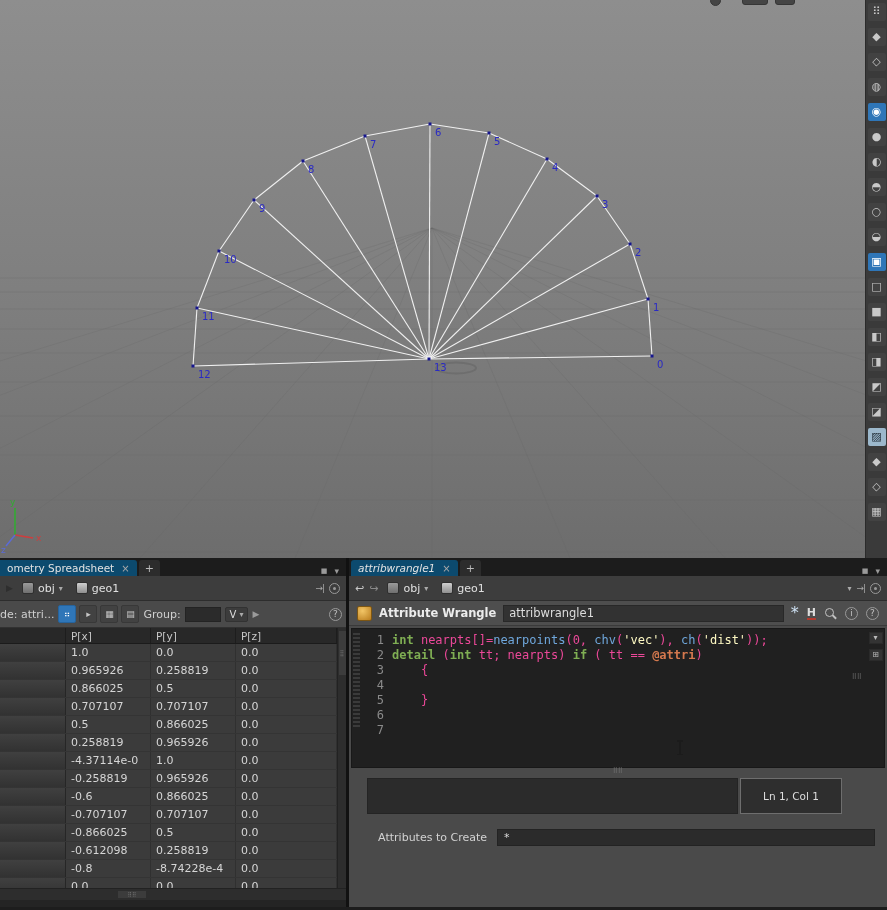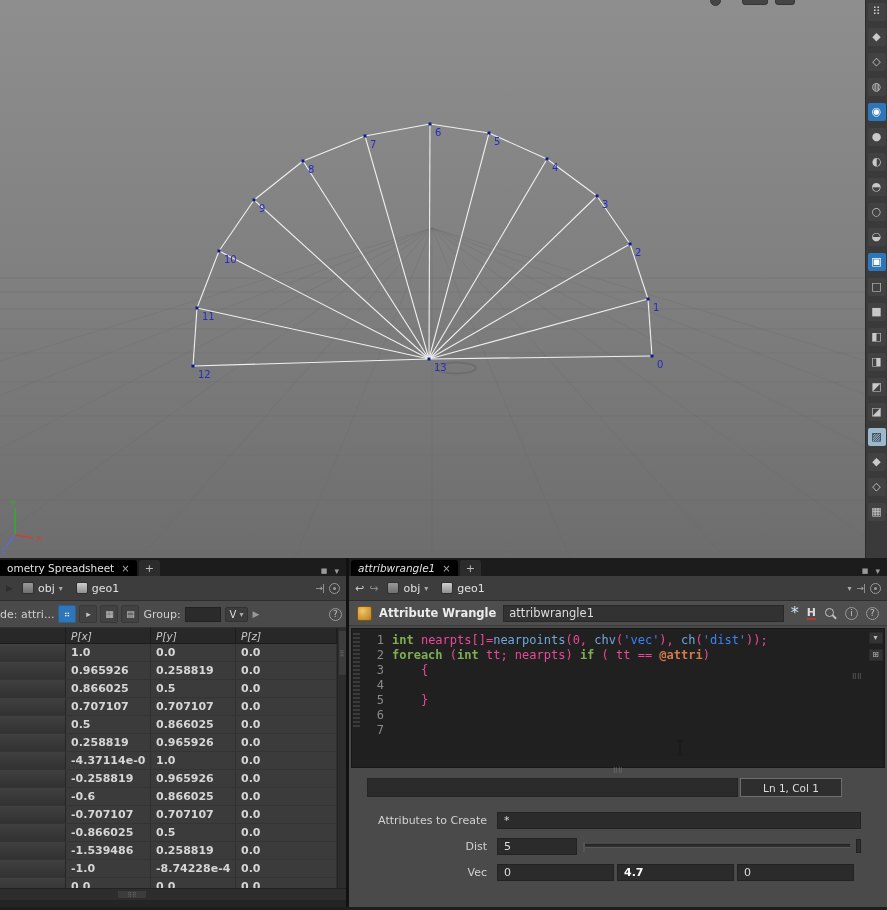--- a/index.html
+++ b/index.html
@@ -24,21 +24,21 @@
   .ticon.active { background:#2f76b8; color:#fff; }
   .ticon.light { background:#9cb8cc; color:#24303a; }
 
   
   .bottom { position:absolute; left:0; top:558px; width:887px; height:352px; background:#111; }
   .pane { position:absolute; top:0; height:352px; display:flex; flex-direction:column; }
   .lp { left:0; width:346px; background:#3f3f3f; }
   .rp { left:349px; width:538px; background:#4a4a4a; }
 
   .tabbar { height:18px; background:#1c1c1c; display:flex; align-items:flex-end; flex:none; }
-  .tab { height:16px; background:#000000; color:#e2e2e2; font-size:10.5px; display:flex;
+  .tab { height:16px; background:#0c4a6e; color:#e2e2e2; font-size:10.5px; display:flex;
     align-items:center; padding:0 7px; gap:7px; border-radius:0 3px 0 0; }
   .tab.italic { font-style:italic; border-radius:3px 3px 0 0; margin-left:2px; }
   .tab .close { color:#a8a8a8; font-size:10px; }
   .plus-tab { height:16px; background:#2c2c2c; color:#bbb; font-size:11px; display:flex;
     align-items:center; padding:0 6px; margin-left:2px; border-radius:3px 3px 0 0; }
   .tab-right { margin-left:auto; display:flex; align-items:center; gap:7px; padding:0 7px;
     color:#9a9a9a; }
   .tab-right .sq { font-size:7px; } .tab-right .cv { font-size:9px; }
 
   .pathbar { height:25px; background:#3d3d3d; border-bottom:1px solid #2d2d2d; display:flex;
@@ -71,23 +71,23 @@
   .play { color:#9a9a9a; font-size:9px; }
   .circle-btn { width:13px; height:13px; border:1px solid #999; border-radius:50%; color:#c0c0c0;
     font-size:9px; line-height:11px; text-align:center; flex:none; }
 
   
   .sheet { display:flex; flex:none; }
   .sheet-main { width:337px; }
   .shead { display:flex; height:16px; background:#282828; border-bottom:1px solid #1b1b1b; }
   .shead div { font-size:10.5px; color:#c8c8c8; line-height:16px; padding-left:5px;
     border-right:1px solid #1d1d1d; }
-  .hc0 { width:66px; } .hc { width:85px;font-style:italic; } .hc.last { width:101px; }
+  .hc0 { width:66px; } .hc { width:85px; } .hc.last { width:101px; }
   .srows { height:244px; overflow:hidden; background:#3b3b3b; }
-  .srow { display:flex; height:18px; border-bottom:1px solid #343434;font-weight:bold; }
+  .srow { display:flex; height:18px; border-bottom:1px solid #343434; }
   .idcell { width:66px; background:linear-gradient(#404040,#323232); border-right:1px solid #262626; }
   .cell { width:85px; padding-left:5px; font-size:11px; color:#d6d6d6; line-height:17px;
     border-right:1px solid #303030; overflow:hidden; white-space:nowrap; }
   .cell.last { width:101px; }
   .vscroll { width:9px; background:#2d2d2d; border-left:1px solid #222; display:flex;
     flex-direction:column; align-items:center; }
   .vgrip { margin-top:3px; width:7px; height:44px; background:#3c3c3c; color:#7a7a7a;
     font-size:6px; text-align:center; line-height:44px; }
   .hscroll { height:12px; background:#2d2d2d; border-top:1px solid #222; position:relative; flex:none; }
   .hgrip { position:absolute; left:118px; top:2px; bottom:2px; width:28px; background:#3c3c3c;
@@ -117,41 +117,41 @@
     border:1px solid #181818; display:flex; flex:none; }
   .dotcol { width:7px; background:repeating-linear-gradient(#3a3a3a 0 2px, #202020 2px 4px);
     margin:4px 2px 40px 1px; }
   .codearea { flex:1; padding-top:4px; overflow:hidden; }
   .cline { display:flex; height:15px; font-family:"DejaVu Sans Mono","Liberation Mono",monospace;
     font-size:12px; }
   .lnum { width:30px; flex:none; text-align:right; padding-right:8px; color:#8a8a8a; }
   .lcode { white-space:pre; color:#d0d0d0; }
   .tok-kw { color:#7fae53; font-weight:bold; }
   .tok-fn { color:#6fa7dc; font-weight:normal; }
-  .tok-str { color:#3b82f6; }
+  .tok-str { color:#fef9c3; }
   .tok-at { color:#d4784e; font-weight:bold; }
   .tok-pl { color:#ec4899; }
   .ed-ctrl { width:17px; display:flex; flex-direction:column; align-items:center; gap:5px;
     padding-top:3px; }
   .ed-btn { width:14px; height:12px; background:#333; border:1px solid #2a2a2a; color:#bbb;
     font-size:8px; line-height:10px; text-align:center; }
   .ed-grip-r { position:absolute; right:22px; top:44px; color:#7a7a7a; font-size:7px; }
   .ed-grip-b { position:absolute; left:49%; bottom:-8px; color:#7a7a7a; font-size:7px; }
   .ibeam { position:absolute; left:330px; top:183px; width:1.5px; height:13px; background:#1b1b1b; }
   .ibeam::before, .ibeam::after { content:""; position:absolute; left:-2.5px; width:6.5px;
     height:1.5px; background:#1b1b1b; }
   .ibeam::before { top:-1px; } .ibeam::after { bottom:-1px; }
 
-  .status-row { display:flex; margin:10px 45px 0 18px; height:19px; gap:2px; flex:none; }
+  .status-row { display:flex; margin:10px 45px 0 18px; height:36px; gap:2px; flex:none; }
   .status-field { flex:1; background:#2b2b2b; border:1px solid #242424; }
   .lncol { width:102px; background:#2e2e2e; border:1px solid #6e6e6e; color:#dedede;
     font-size:10.5px; display:flex; align-items:center; justify-content:center; }
 
   
-  .params { padding-top:14px; display:flex; flex-direction:column; gap:8px; font-size:11px;
+  .params { padding-top:14px; display:flex; flex-direction:row; gap:8px; font-size:11px;
     color:#d2d2d2; }
   .prow { display:flex; align-items:center; height:18px; padding-right:26px; }
   .plabel { width:138px; text-align:right; margin-right:10px; flex:none; }
   .pfield { background:#2b2b2b; border:1px solid #232323; height:17px; line-height:15px;
     padding:0 6px; color:#ddd; overflow:hidden; }
   .f-attrs { width:378px; }
   .f-dist { width:80px; }
   .f-vec { width:117px; margin-right:3px; }
   .f-vec.focus { color:#fff; font-weight:bold; }
   .checkrow { padding-left:156px; display:flex; align-items:center; gap:8px; height:14px; }
@@ -408,27 +408,27 @@
                 <div class="cell last">0.0</div>
               </div>
               <div class="srow">
                 <div class="idcell"></div>
                 <div class="cell">-0.866025</div>
                 <div class="cell">0.5</div>
                 <div class="cell last">0.0</div>
               </div>
               <div class="srow">
                 <div class="idcell"></div>
-                <div class="cell">-1.539486</div>
+                <div class="cell">-0.612098</div>
                 <div class="cell">0.258819</div>
                 <div class="cell last">0.0</div>
               </div>
               <div class="srow">
                 <div class="idcell"></div>
-                <div class="cell">-1.0</div>
+                <div class="cell">-0.8</div>
                 <div class="cell">-8.74228e-4</div>
                 <div class="cell last">0.0</div>
               </div>
               <div class="srow">
                 <div class="idcell"></div>
                 <div class="cell">0.0</div>
                 <div class="cell">0.0</div>
                 <div class="cell last">0.0</div>
               </div>
             </div>
@@ -486,21 +486,21 @@
       </div>
       <div class="editor">
         <div class="dotcol"></div>
         <div class="codearea">
             <div class="cline">
               <span class="lnum">1</span>
               <span class="lcode"><span class="tok-kw">int </span><span class="tok-pl">nearpts[]=</span><span class="tok-fn">nearpoints</span><span class="tok-pl">(0, </span><span class="tok-fn">chv</span><span class="tok-pl">(</span><span class="tok-str">'vec'</span><span class="tok-pl">), </span><span class="tok-fn">ch</span><span class="tok-pl">(</span><span class="tok-str">'dist'</span><span class="tok-pl">));</span></span>
             </div>
             <div class="cline">
               <span class="lnum">2</span>
-              <span class="lcode"><span class="tok-kw">foreach</span><span class="tok-pl"> (</span><span class="tok-kw">int</span><span class="tok-pl"> tt; nearpts) </span><span class="tok-kw">if</span><span class="tok-pl"> ( tt == </span><span class="tok-at">@attri</span><span class="tok-pl">)</span></span>
+              <span class="lcode"><span class="tok-kw">detail</span><span class="tok-pl"> (</span><span class="tok-kw">int</span><span class="tok-pl"> tt; nearpts) </span><span class="tok-kw">if</span><span class="tok-pl"> ( tt == </span><span class="tok-at">@attri</span><span class="tok-pl">)</span></span>
             </div>
             <div class="cline">
               <span class="lnum">3</span>
               <span class="lcode"><span class="tok-pl">    {</span></span>
             </div>
             <div class="cline">
               <span class="lnum">4</span>
             </div>
             <div class="cline">
               <span class="lnum">5</span>

